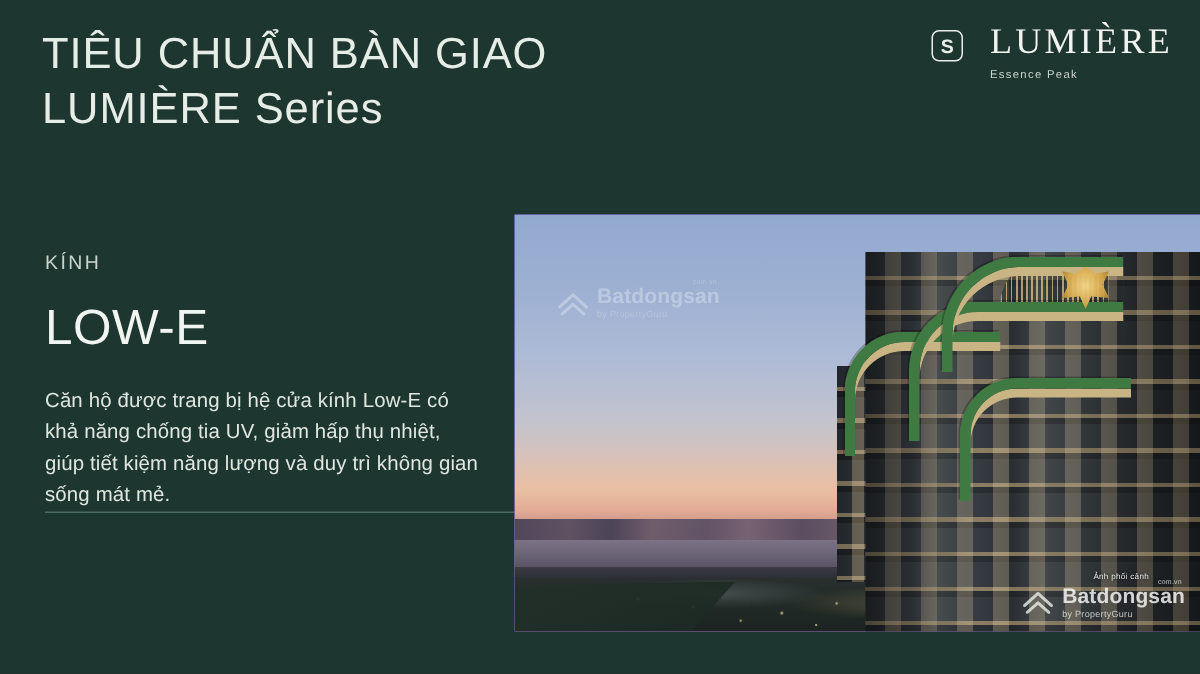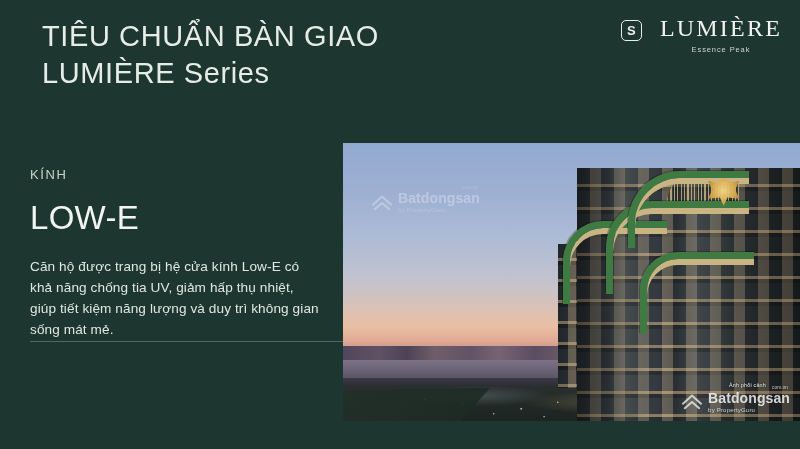--- a/index.html
+++ b/index.html
@@ -58,21 +58,20 @@
     font-size: 16px;
     font-weight: 700;
     letter-spacing: 0.2px;
     color: #e9eeea;
     line-height: 1;
     white-space: nowrap;
   }
   .lumiere-logo {
     display: flex;
     flex-direction: column;
-    align-items: center;
     padding-top: 2px;
   }
   .lumiere-word {
     font-family: "Liberation Serif", serif;
     font-size: 24px;
     letter-spacing: 2.2px;
     color: #f0f3ef;
     line-height: 1.05;
     font-weight: 400;
     white-space: nowrap;
@@ -81,21 +80,21 @@
     font-size: 7.5px;
     letter-spacing: 0.9px;
     color: #cdd6cf;
     margin-top: 4px;
     white-space: nowrap;
   }
 
   
   .title-block {
     position: absolute;
-    left: 42px;
+    left: 28px;
     top: 18px;
     width: 480px;
   }
   .title-line {
     font-size: 29px;
     letter-spacing: 0.6px;
     color: #e6ece6;
     line-height: 1.28;
     font-weight: 400;
     white-space: nowrap;

